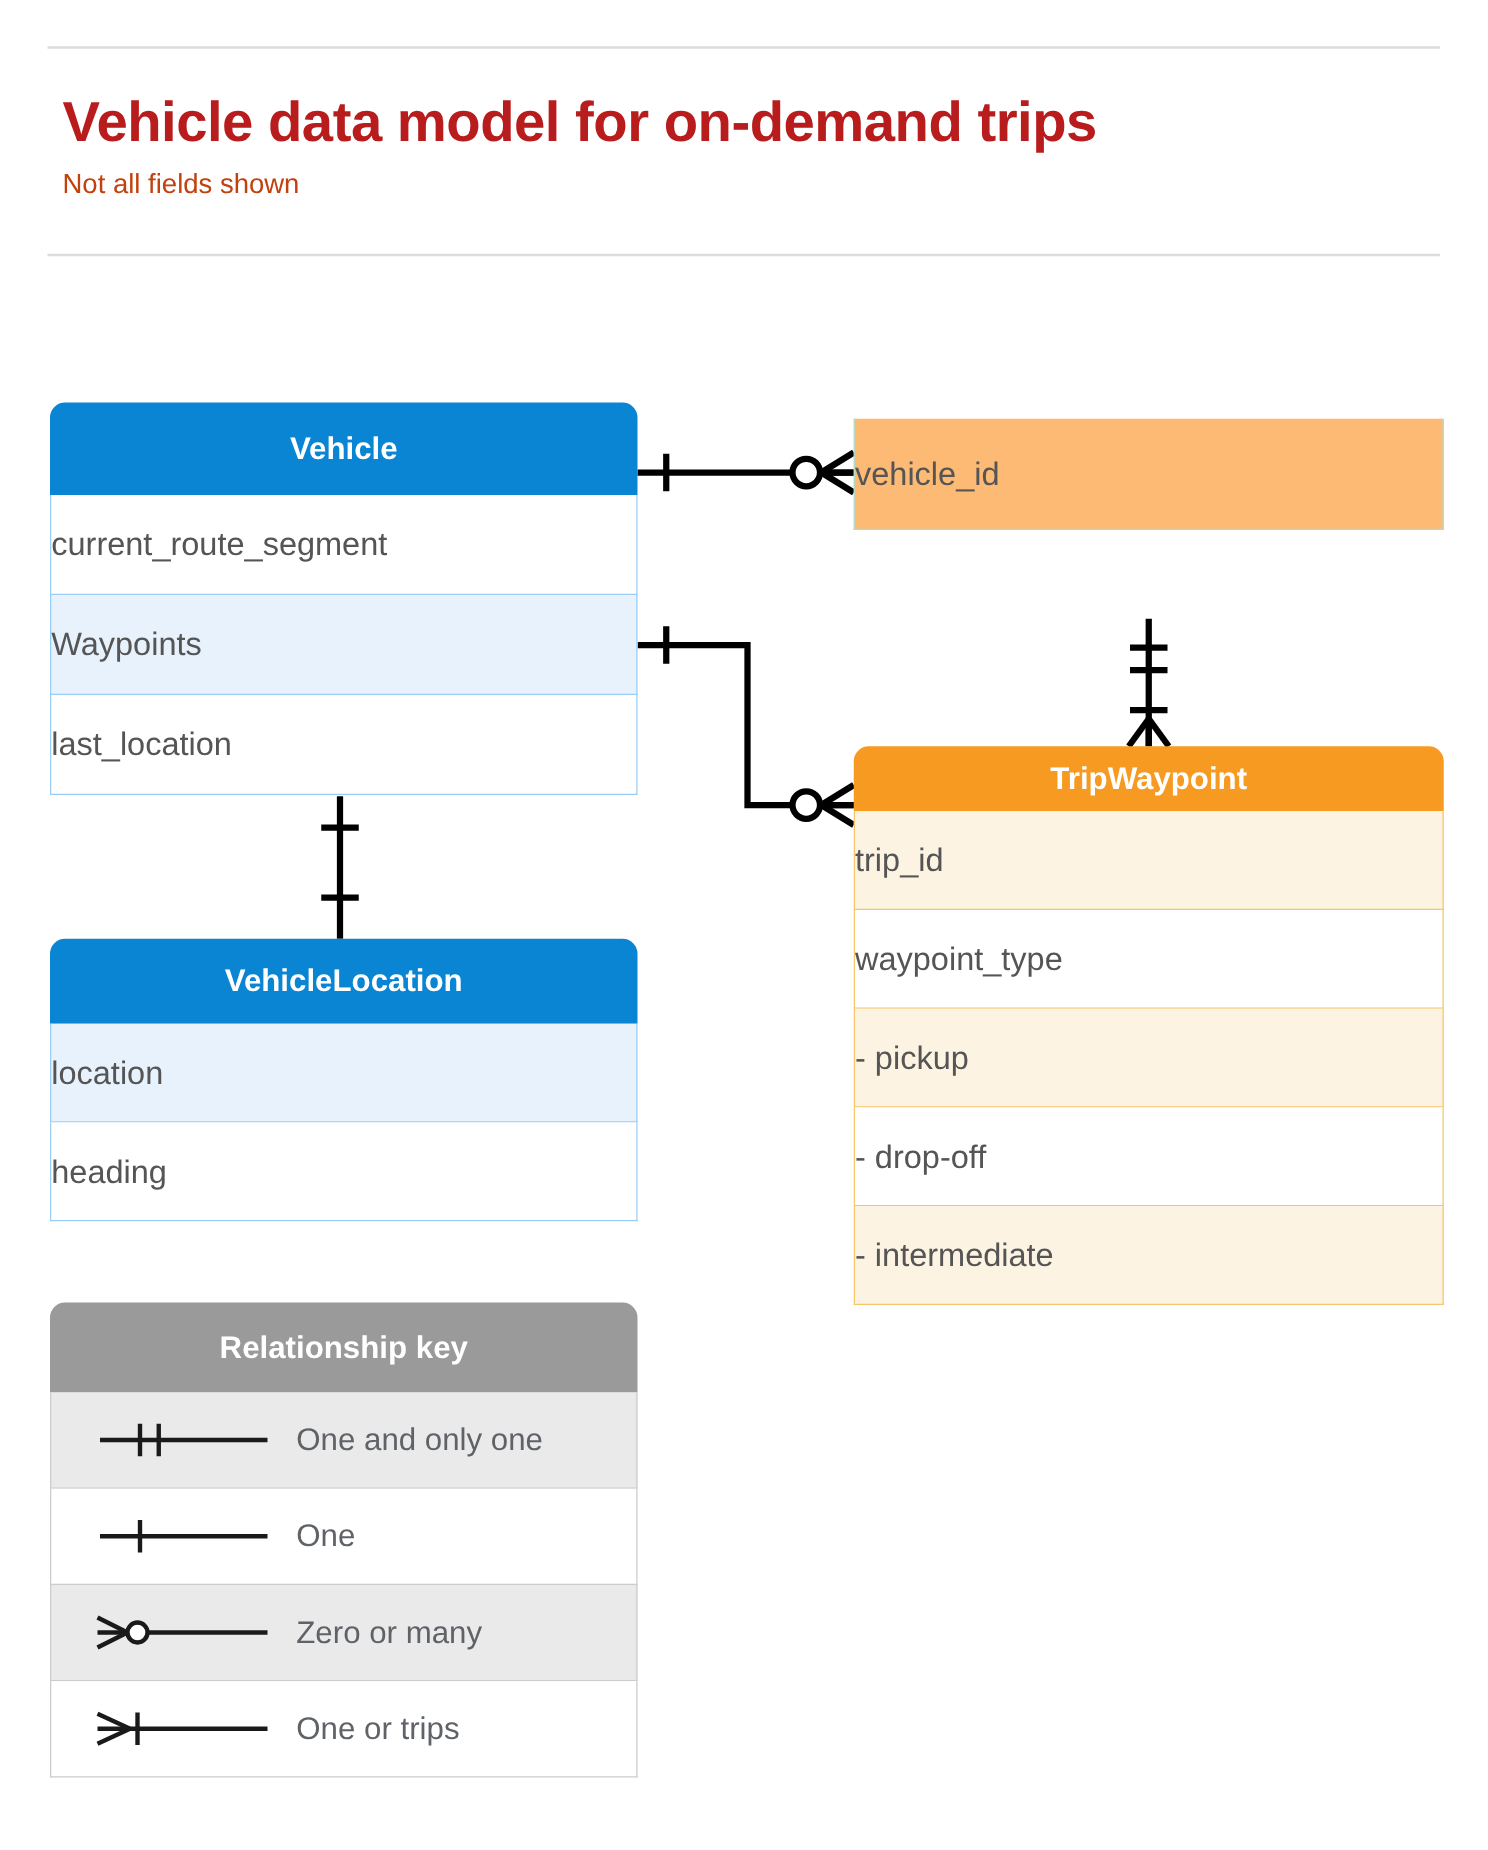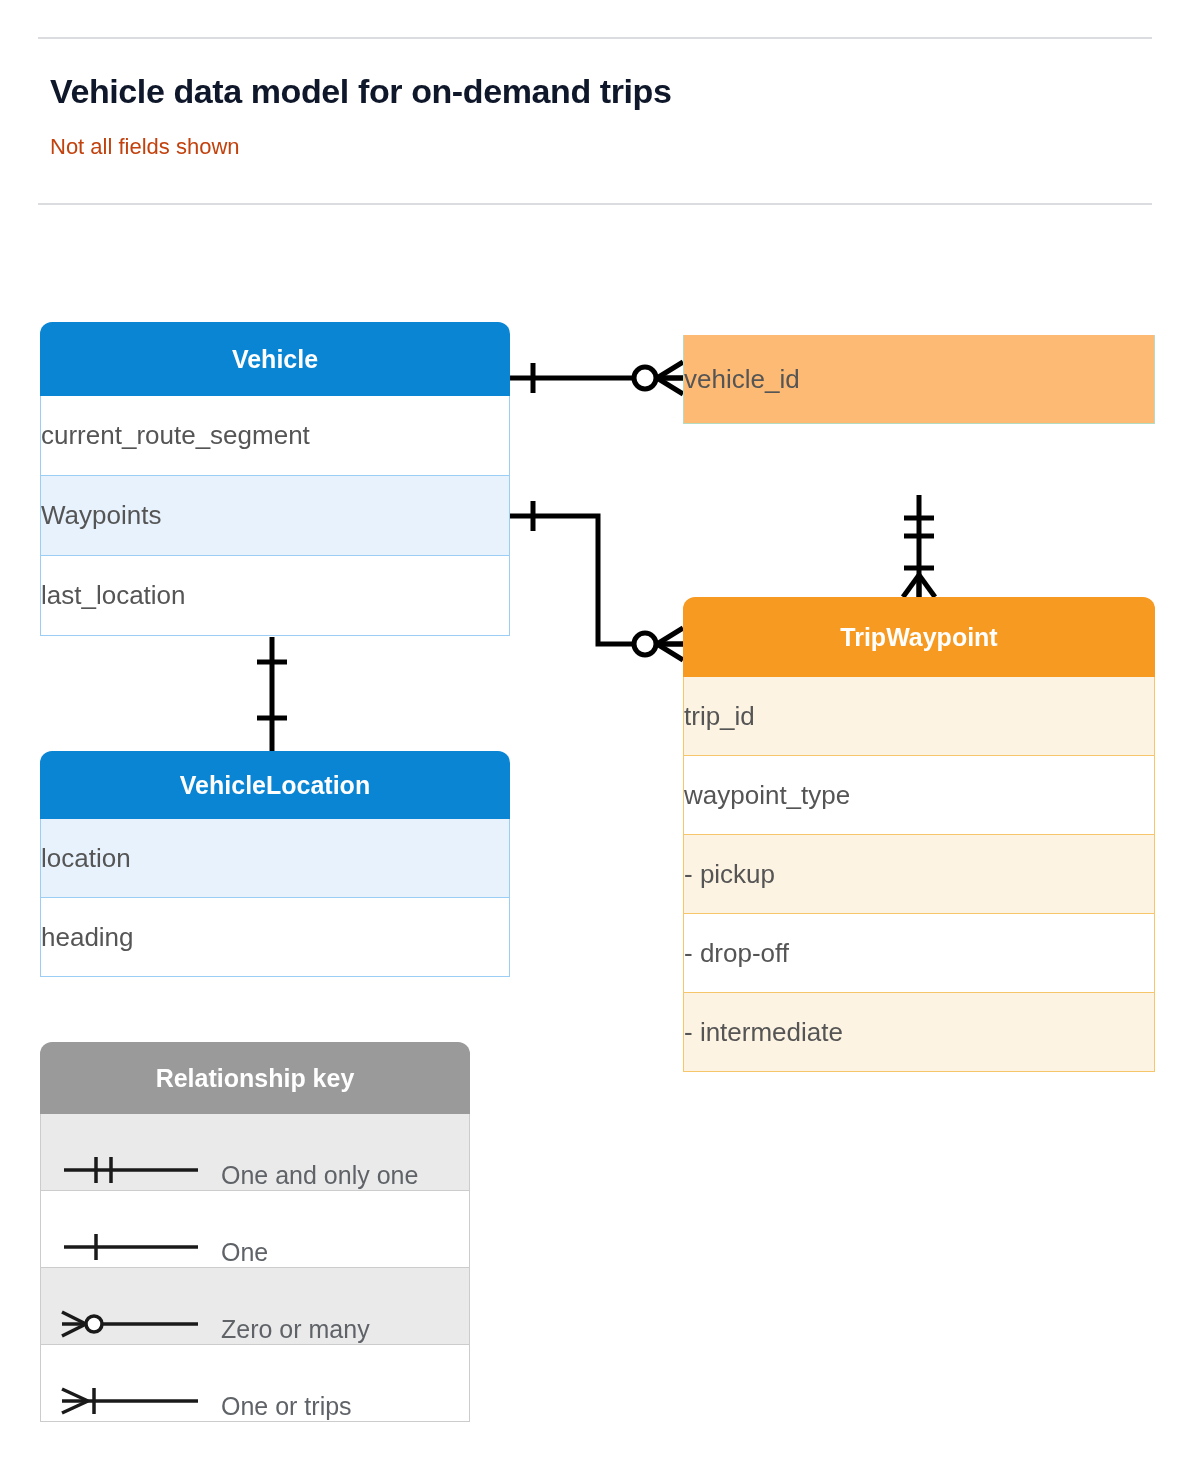--- a/index.html
+++ b/index.html
@@ -23,23 +23,23 @@
     height: 2px;
     background: #dadce0;
   }
   #rule-top { top: 37px; }
   #rule-bottom { top: 203px; }
 
   #page-title {
     position: absolute;
     left: 50px;
     top: 72px;
-    font-size: 34px;
+    font-size: 45px;
     font-weight: 700;
-    color: #0f172a;
+    color: #b91c1c;
     letter-spacing: -0.4px;
     white-space: nowrap;
   }
   #page-subtitle {
     position: absolute;
     left: 50px;
     top: 134px;
     font-size: 22px;
     font-weight: 400;
     color: #c2410c;
@@ -105,34 +105,34 @@
 
   #entity-vehiclelocation { left: 40px; top: 751px; width: 470px; }
   #entity-vehiclelocation .entity-header { height: 68px; }
   #entity-vehiclelocation .entity-row { height: 79px; }
 
   #entity-trip { left: 683px; top: 335px; width: 472px; }
   #entity-trip .entity-header { height: 70px; }
   #entity-trip .entity-row { height: 89px; }
 
   #entity-tripwaypoint { left: 683px; top: 597px; width: 472px; }
-  #entity-tripwaypoint .entity-header { height: 80px; }
+  #entity-tripwaypoint .entity-header { height: 52px; }
   #entity-tripwaypoint .entity-row { height: 79px; }
 
-  #legend { left: 40px; top: 1042px; width: 430px; }
+  #legend { left: 40px; top: 1042px; width: 470px; }
   #legend .entity-header { height: 72px; }
   #legend .legend-row {
     box-sizing: border-box;
     display: flex;
-    align-items: flex-end;
+    align-items: center;
     height: 77px;
     border-style: solid;
     border-width: 0 1.6px 1.6px 1.6px;
     border-color: #cccccc;
-    padding: 0;
+    padding: 16px;
   }
   .legend-symbol {
     width: 180px;
     flex: 0 0 180px;
     display: flex;
     align-items: center;
     justify-content: center;
   }
   .legend-label {
     font-size: 25px;

